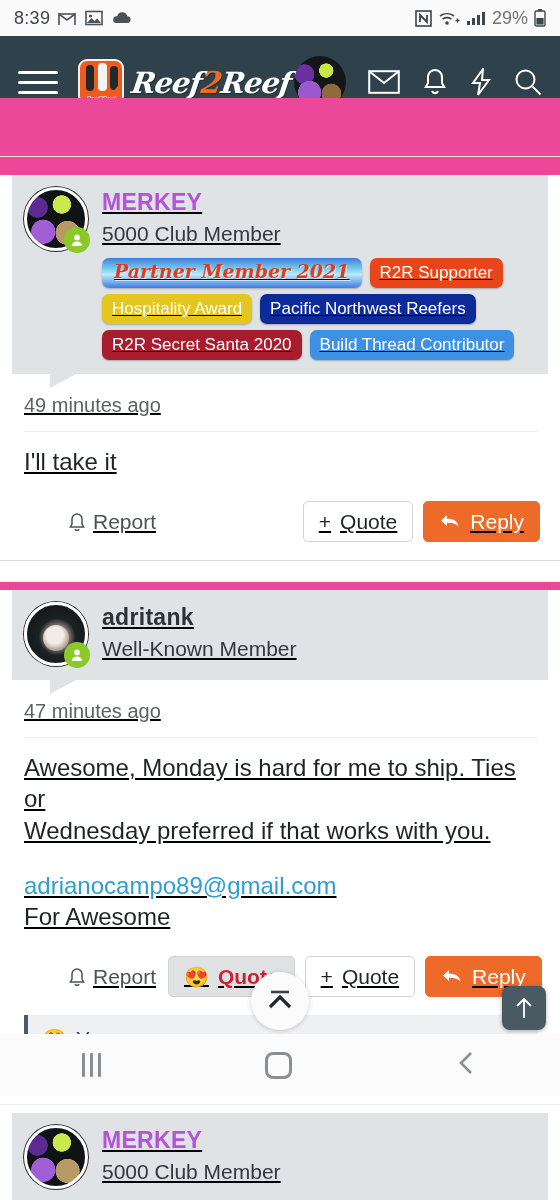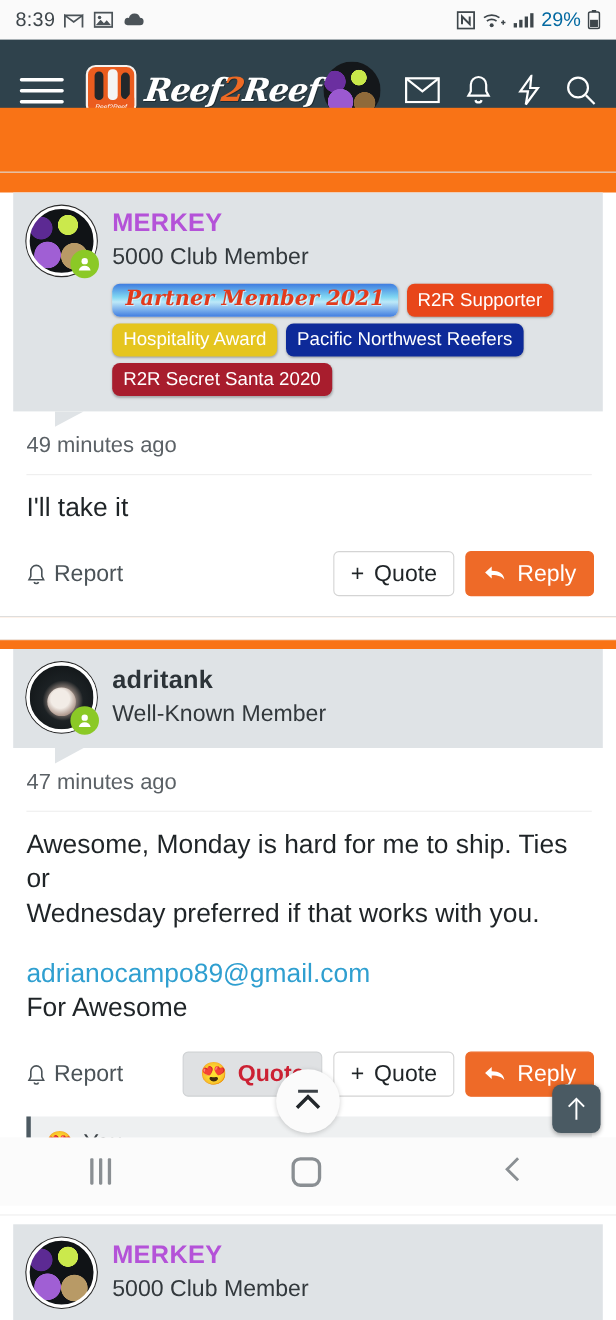--- a/index.html
+++ b/index.html
@@ -15,21 +15,21 @@
   .statusbar {
     height: 36px; width: 100%;
     background: #fafafa;
     display: flex; align-items: center; justify-content: space-between;
     padding: 0 14px;
     color: #4b5358;
   }
   .sb-left { display:flex; align-items:center; gap:8px; }
   .sb-right { display:flex; align-items:center; gap:6px; }
   .sb-time { font-size: 18px; color:#3e464b; letter-spacing:.3px; }
-  .sb-pct { font-size: 18px; color:#0369a1; }
+  .sb-pct { font-size: 18px; color:#737373; }
   .ico { display:inline-block; line-height:0; }
 
   
   .appbar {
     height: 92px; width:100%;
     background: #2f424c;
     display:flex; align-items:center;
     padding: 0 18px 0 18px;
     position: relative;
   }
@@ -76,21 +76,21 @@
   }
 
   
   .header-stub {
     position:absolute; left:8px; top:124px;
     width:114px; height:26px;
     background:#2f424c; border-radius:0 0 6px 6px;
   }
 
   
-  .content { position:absolute; top:98px; left:0; right:0; bottom:62px; background:#f97316; }
+  .content { position:absolute; top:98px; left:0; right:0; bottom:62px; background:#ec4899;text-decoration:underline; }
   .hr-strong { height:1px; background:#dededd; }
   .hr-light  { height:1px; background:#eeeeee; }
   .spacer-white { height:20px; background:#fff; }
 
   .post { background:#fff; }
   .post-head {
     margin: 8px 12px 0 12px;
     background: #dfe3e6;
     padding: 12px 12px 14px 12px;
     display:flex; align-items:flex-start; gap:14px;
@@ -157,21 +157,21 @@
   .badge.hospitality { background:#e5c51f; }
   .badge.pnw { background:#0d2a99; }
   .badge.santa { background:#a81d2d; }
   .badge.build { background:#3e90e2; }
 
   .post-meta { font-size:20px; color:#5b6166; padding:20px 22px 14px 24px; }
   .post-body { font-size:24px; color:#1f2427; padding:14px 22px 8px 24px; line-height:1.3; }
   .post-body .link { color:#2f9fd0; }
   .body-divider { height:1px; background:#eeeeee; margin:0 22px 0 24px; }
 
-  .actions { display:flex; align-items:center; padding: 16px 20px 18px 24px; gap:12px; }
+  .actions { display:flex; align-items:center; padding: 16px 20px 18px 24px; gap:12px;margin-left:44px; }
   .report { display:flex; align-items:center; gap:7px; font-size:21px; color:#4b5358; }
   .btn {
     border-radius:5px; font-size:21px; padding:9px 15px;
     display:flex; align-items:center; gap:9px; line-height:1; white-space:nowrap;
   }
   .btn.quote { background:#fff; border:1px solid #d4d4d4; color:#1f2427; }
   .btn.reply { background:#ee6a28; border:1px solid #ee6a28; color:#fff; }
   .btn.love  { background:#dfe1e3; border:1px solid #cfd2d4; color:#cc2133; font-weight:bold; }
   .actions-right { margin-left:auto; display:flex; align-items:center; gap:10px; }
 
@@ -333,20 +333,21 @@
         </div>
         <div class="head-text">
           <div class="username purple">MERKEY</div>
           <div class="usertitle">5000 Club Member</div>
           <div class="badges">
             <span class="badge partner">Partner Member 2021</span>
             <span class="badge supporter">R2R Supporter</span>
             <span class="badge hospitality">Hospitality Award</span>
             <span class="badge pnw">Pacific Northwest Reefers</span>
             <span class="badge santa">R2R Secret Santa 2020</span>
+            <span class="badge build">Build Thread Contributor</span>
           </div>
         </div>
       </div>
 
       <div class="post-meta">49 minutes ago</div>
       <div class="body-divider"></div>
       <div class="post-body">I'll take it</div>
 
       <div class="actions">
         <div class="report">

